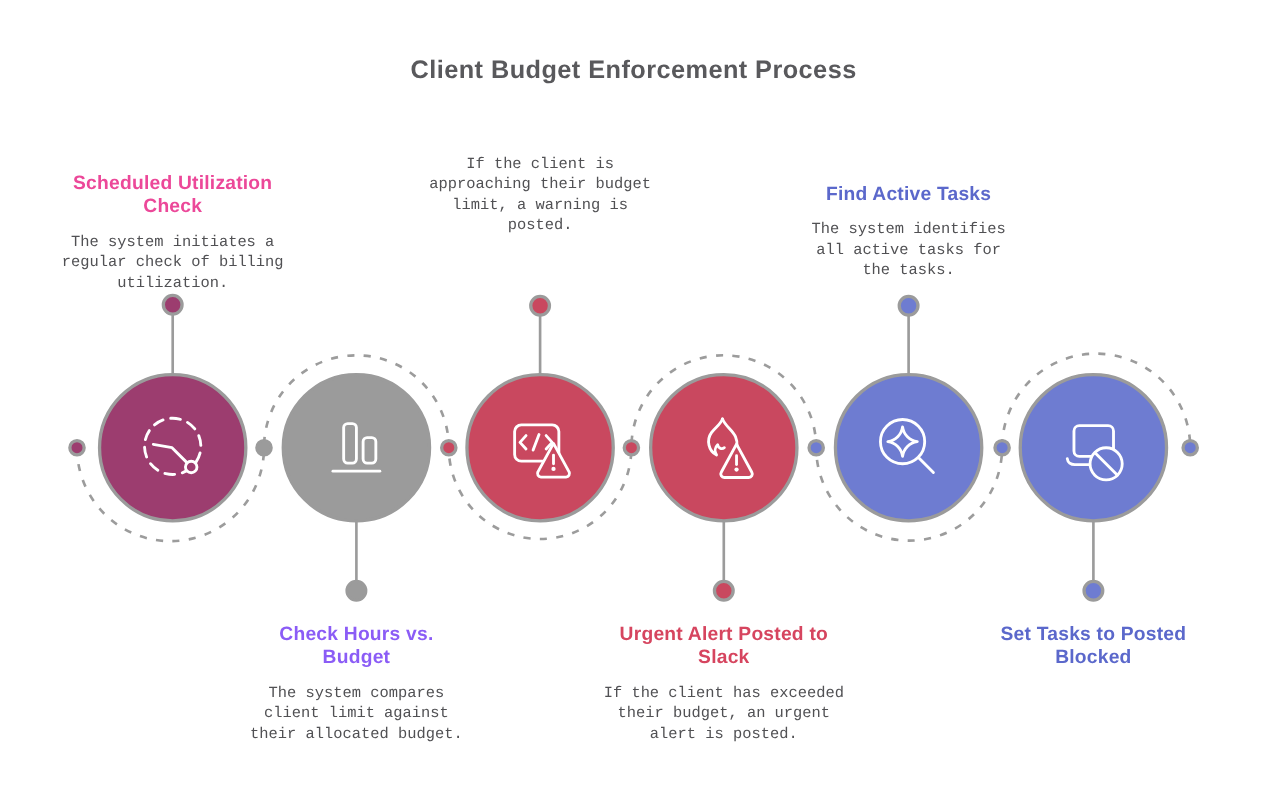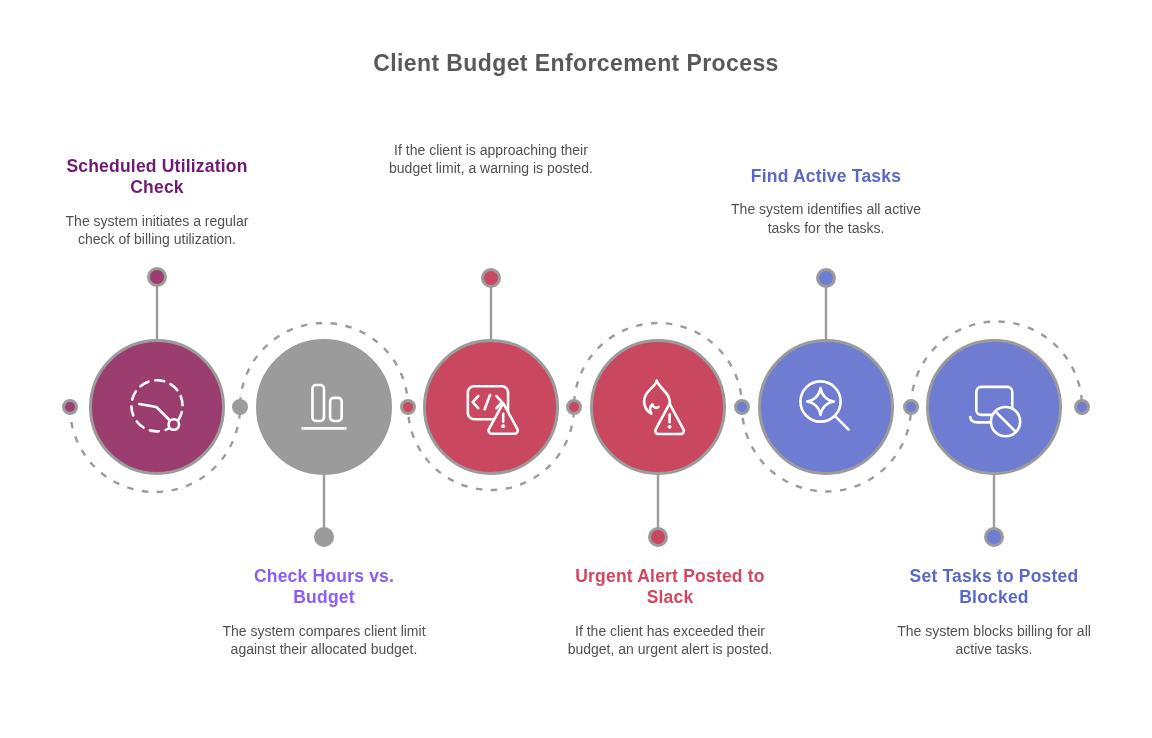--- a/index.html
+++ b/index.html
@@ -25,27 +25,27 @@
 
   .icon{ width:78px; height:78px; }
   .icon *{ vector-effect:non-scaling-stroke; }
   .icon .st{ fill:none; stroke:#FFFFFF; stroke-width:2.6; stroke-linecap:round; stroke-linejoin:round; }
   .icon .fillw{ fill:#FFFFFF; stroke:none; }
   .icon .dash{ stroke-dasharray:9 7; }
 
   .text{ position:absolute; transform:translateX(-50%); text-align:center; }
   .s1 .text{ left:157px; top:156px; } .s3 .text{ left:491px; top:141px; }
   .s5 .text{ left:826px; top:166px; } .s2 .text{ left:324px; top:566px; }
-  .s4 .text{ left:658px; top:566px;margin-left:12px; } .s6 .text{ left:994px; top:566px; }
+  .s4 .text{ left:658px; top:566px; } .s6 .text{ left:994px; top:566px; }
 
   .text h2{
     margin:0 auto 13px auto; width:205px; font-size:17.5px; line-height:1.22;
     font-weight:700; letter-spacing:.2px;
   }
-  .text p{ margin:0 auto; font-size:14px; line-height:1.32; color:#515154; }
+  .text p{ margin:0 auto; font-size:14px; line-height:1.32; color:#515154;font-family:Liberation Mono, monospace; }
   .s1 .text p{width:222px} .s2 .text p{width:205px} .s3 .text p{width:222px}
   .s4 .text p{width:220px} .s5 .text p{width:200px} .s6 .text p{width:212px}
 </style>
 </head>
 <body>
 
 <div class="canvas">
 
   <h1 class="title">Client Budget Enforcement Process</h1>
 
@@ -66,21 +66,21 @@
         <circle cx="324" cy="537" r="8.5" fill="#9B9B9B" stroke="#9B9B9B" stroke-width="3"></circle>
         <circle cx="491" cy="278" r="8.5" fill="#C9485F" stroke="#9B9B9B" stroke-width="3"></circle>
         <circle cx="658" cy="537" r="8.5" fill="#C9485F" stroke="#9B9B9B" stroke-width="3"></circle>
         <circle cx="826" cy="278" r="8.5" fill="#6E7CD1" stroke="#9B9B9B" stroke-width="3"></circle>
         <circle cx="994" cy="537" r="8.5" fill="#6E7CD1" stroke="#9B9B9B" stroke-width="3"></circle>
       </g>
   </svg>
 
   <div class="step s1">
     <div class="text">
-      <h2 style="color: #701a75;">Scheduled Utilization Check</h2>
+      <h2 style="color: #ec4899;">Scheduled Utilization Check</h2>
       <p>The system initiates a regular check of billing utilization.</p>
     </div>
     <div class="node" style="background-color: rgb(156, 61, 111);">
       <svg class="icon" viewBox="0 0 64 64">
         <circle class="st dash" cx="32" cy="31" r="21" transform="rotate(14 32 31)"></circle>
         <path class="st" d="M17.5 29.5 L31.5 32 L43 43.5"></path>
         <circle class="knockout" cx="45.8" cy="46.4" r="4.3" stroke="#FFFFFF" stroke-width="2.6" fill="#9C3D6F"></circle>
       </svg>
     </div>
   </div>
@@ -142,21 +142,20 @@
         <circle class="st" cx="27.5" cy="27.5" r="16.5"></circle>
         <path class="st" d="M39.5 39.5 L50.5 50.5"></path>
         <path class="st" d="M27.5 16.5 C28.3 22.3 32.7 26.7 38.5 27.5 C32.7 28.3 28.3 32.7 27.5 38.5 C26.7 32.7 22.3 28.3 16.5 27.5 C22.3 26.7 26.7 22.3 27.5 16.5 Z"></path>
       </svg>
     </div>
   </div>
 
   <div class="step s6">
     <div class="text">
       <h2 style="color: rgb(91, 104, 203);">Set Tasks to Posted Blocked</h2>
-      <p>The system blocks billing for all active tasks.</p>
     </div>
     <div class="node" style="background-color: rgb(110, 124, 209);">
       <svg class="icon" viewBox="0 0 64 64">
         <rect class="st" x="17.5" y="15.5" width="29.5" height="23" rx="4"></rect>
         <path class="st" d="M33 44.6 H18.2 c-3.1 0 -5.4 -1.7 -5.7 -4.4"></path>
         <circle class="knockout" cx="41.5" cy="44" r="12" stroke="#FFFFFF" stroke-width="2.6" fill="#6E7CD1"></circle>
         <path class="st" d="M33.2 35.7 L49.8 52.3"></path>
       </svg>
     </div>
   </div>

